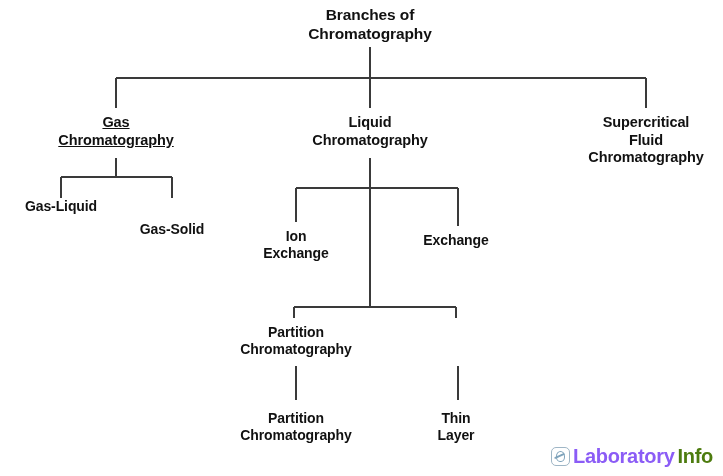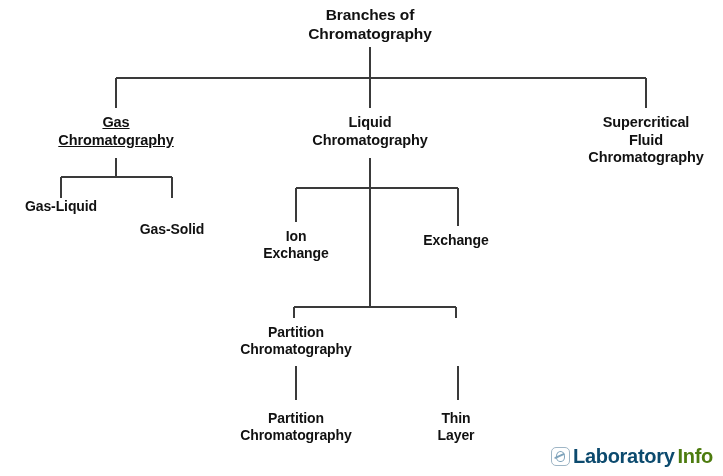--- a/index.html
+++ b/index.html
@@ -85,21 +85,21 @@
     top: 6.5px;
     width: 11px;
     height: 2px;
     background: #7fa3bb;
     transform: rotate(-24deg);
     border-radius: 1px;
   }
   #watermark .wm-lab {
     font-size: 20px;
     font-weight: bold;
-    color: #0c4a6e;
+    color: #8b5cf6;
     letter-spacing: -0.3px;
   }
   #watermark .wm-info {
     font-size: 20px;
     font-weight: bold;
     color: #4d7c0f;
     letter-spacing: -0.3px;
   }
 </style>
 </head>

